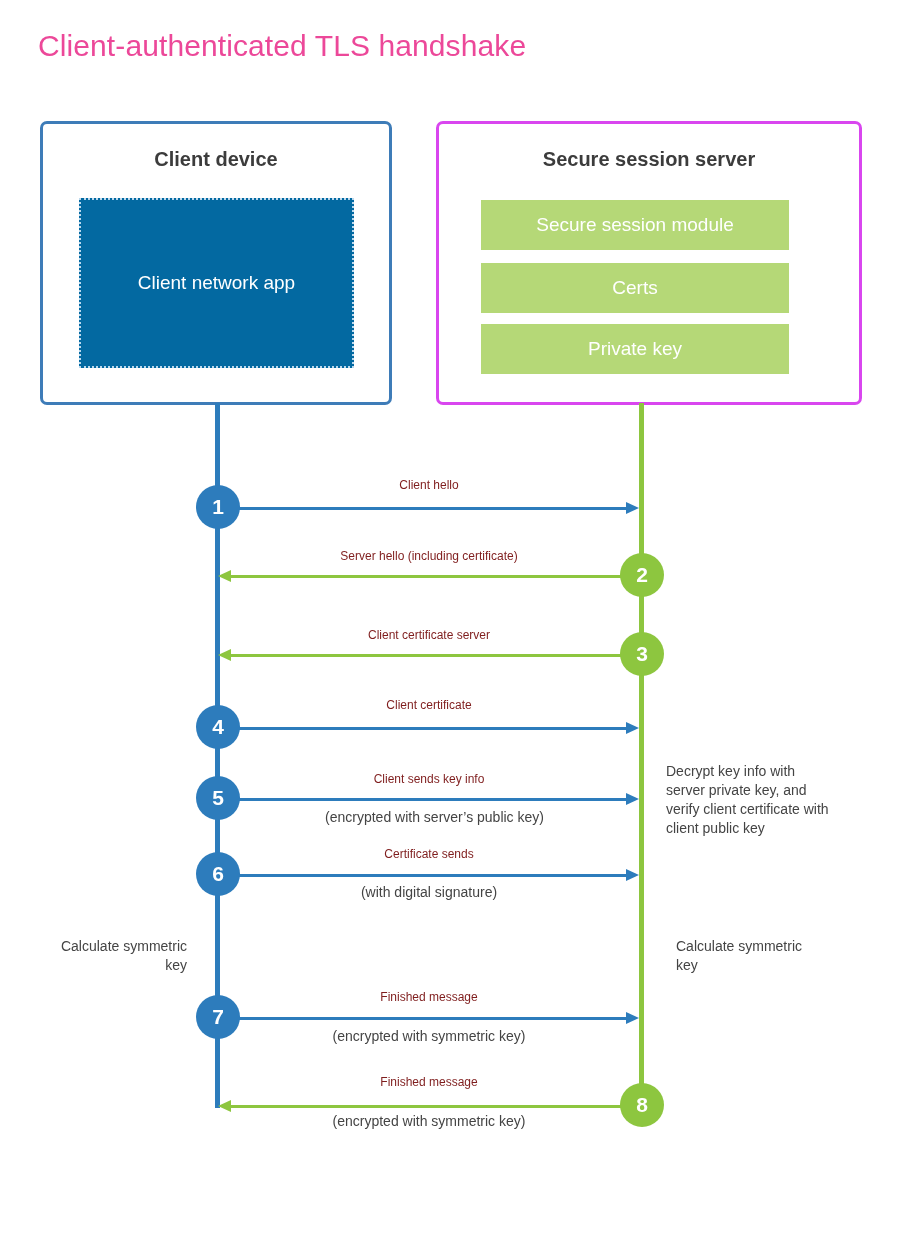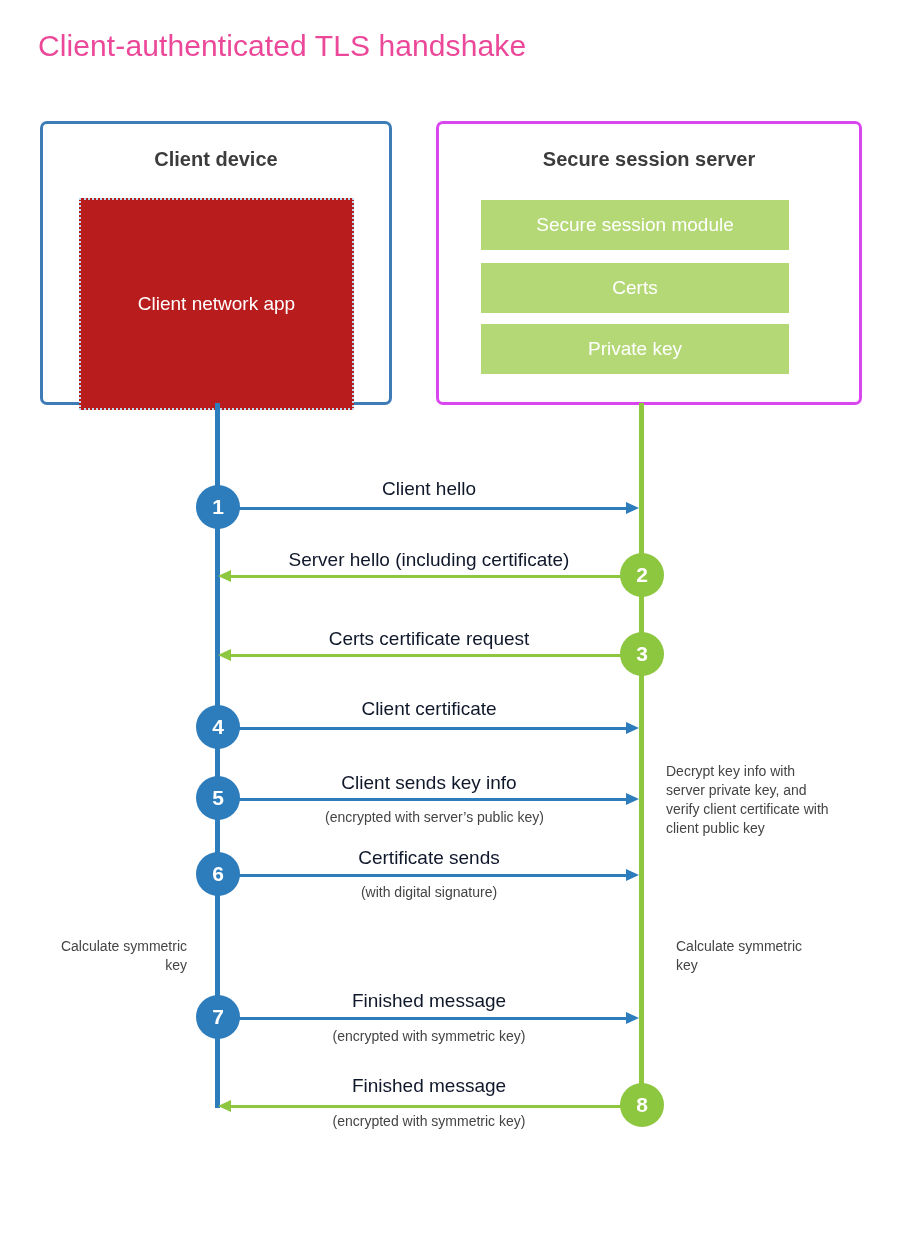--- a/index.html
+++ b/index.html
@@ -53,22 +53,22 @@
     font-weight: 700;
     color: #3c3c3c;
   }
 
   
   #client-app {
     position: absolute;
     left: 36px;
     top: 74px;
     width: 275px;
-    height: 212px;
-    background: #b91c1c;
+    height: 170px;
+    background: #0369a1;
     border: 2px dotted #bcd9ee;
     display: flex;
     align-items: center;
     justify-content: center;
     text-align: center;
     color: #ffffff;
     font-size: 19px;
     line-height: 1.35;
     font-weight: 400;
   }
@@ -128,22 +128,22 @@
     border-bottom: 6.5px solid transparent;
     border-left: 13px solid #2d7cbc;
   }
   .arrowhead.left.green {
     border-top: 6.5px solid transparent;
     border-bottom: 6.5px solid transparent;
     border-right: 13px solid #8dc63f;
   }
   .msg-label {
     position: absolute;
-    font-size: 19px;
-    color: #0f172a;
+    font-size: 12px;
+    color: #7f1d1d;
     white-space: nowrap;
     transform: translateX(-50%);
   }
   .msg-sublabel {
     position: absolute;
     text-align: center;
     font-size: 14px;
     color: #444444;
     white-space: nowrap;
     transform: translateX(-50%);
@@ -206,21 +206,21 @@
     <div class="msg-line green" style="left:13px; width:410px;"></div>
     <div class="arrowhead left green" style="left:0;"></div>
   </div>
   <div class="msg-label" style="left:429px; top:549px;">Server hello (including certificate)</div>
   <div class="step-circle green" style="left:620px; top:553px;">2</div>
 
   <div class="msg" style="left:218px; top:654px; width:423px;">
     <div class="msg-line green" style="left:13px; width:410px;"></div>
     <div class="arrowhead left green" style="left:0;"></div>
   </div>
-  <div class="msg-label" style="left:429px; top:628px;">Certs certificate request</div>
+  <div class="msg-label" style="left:429px; top:628px;">Client certificate server</div>
   <div class="step-circle green" style="left:620px; top:632px;">3</div>
 
   <div class="msg" style="left:218px; top:727px; width:423px;">
     <div class="msg-line blue" style="left:0; width:410px;"></div>
     <div class="arrowhead right blue" style="left:408px;"></div>
   </div>
   <div class="msg-label" style="left:429px; top:698px;">Client certificate</div>
   <div class="step-circle blue" style="left:196px; top:705px;">4</div>
 
   <div class="msg" style="left:218px; top:798px; width:423px;">

